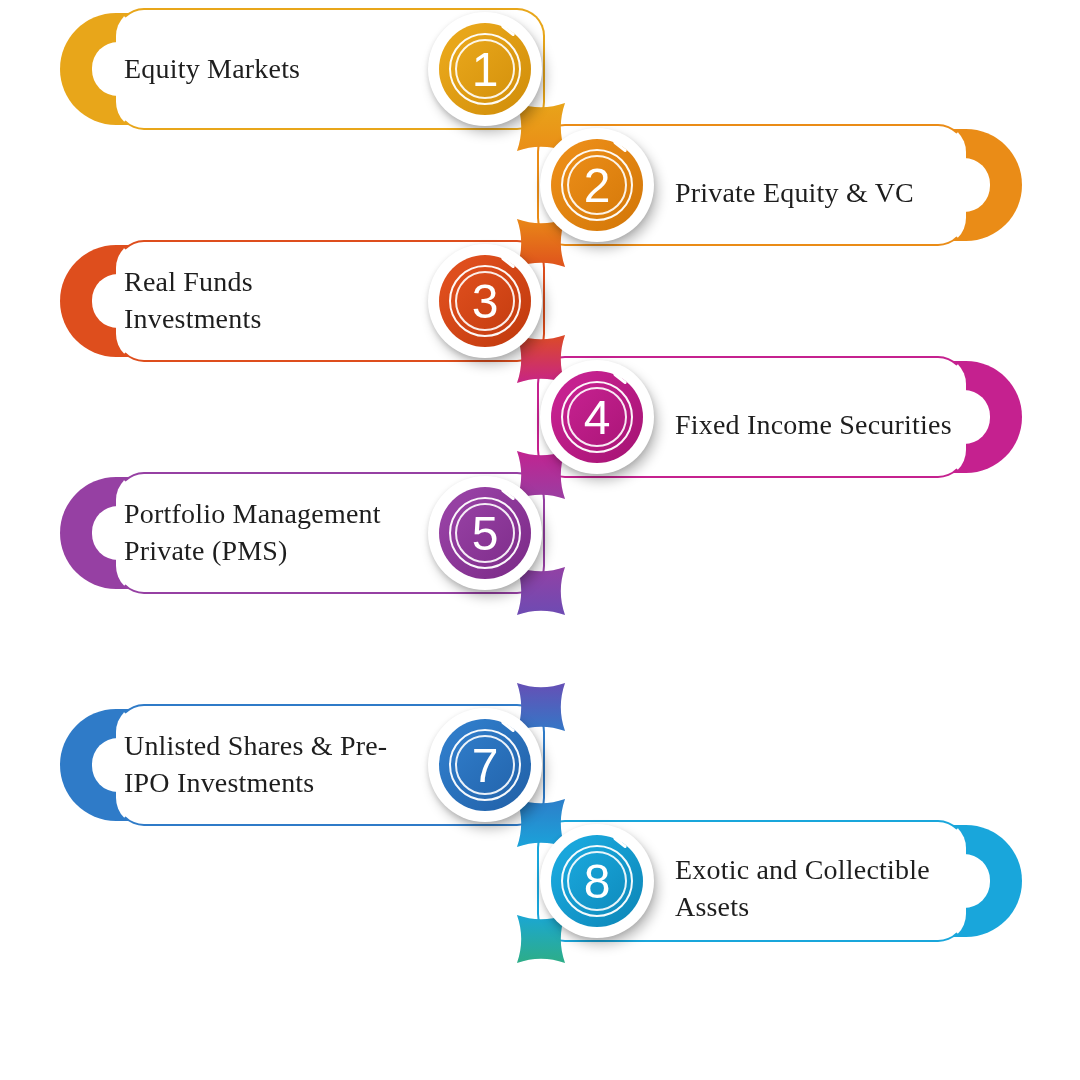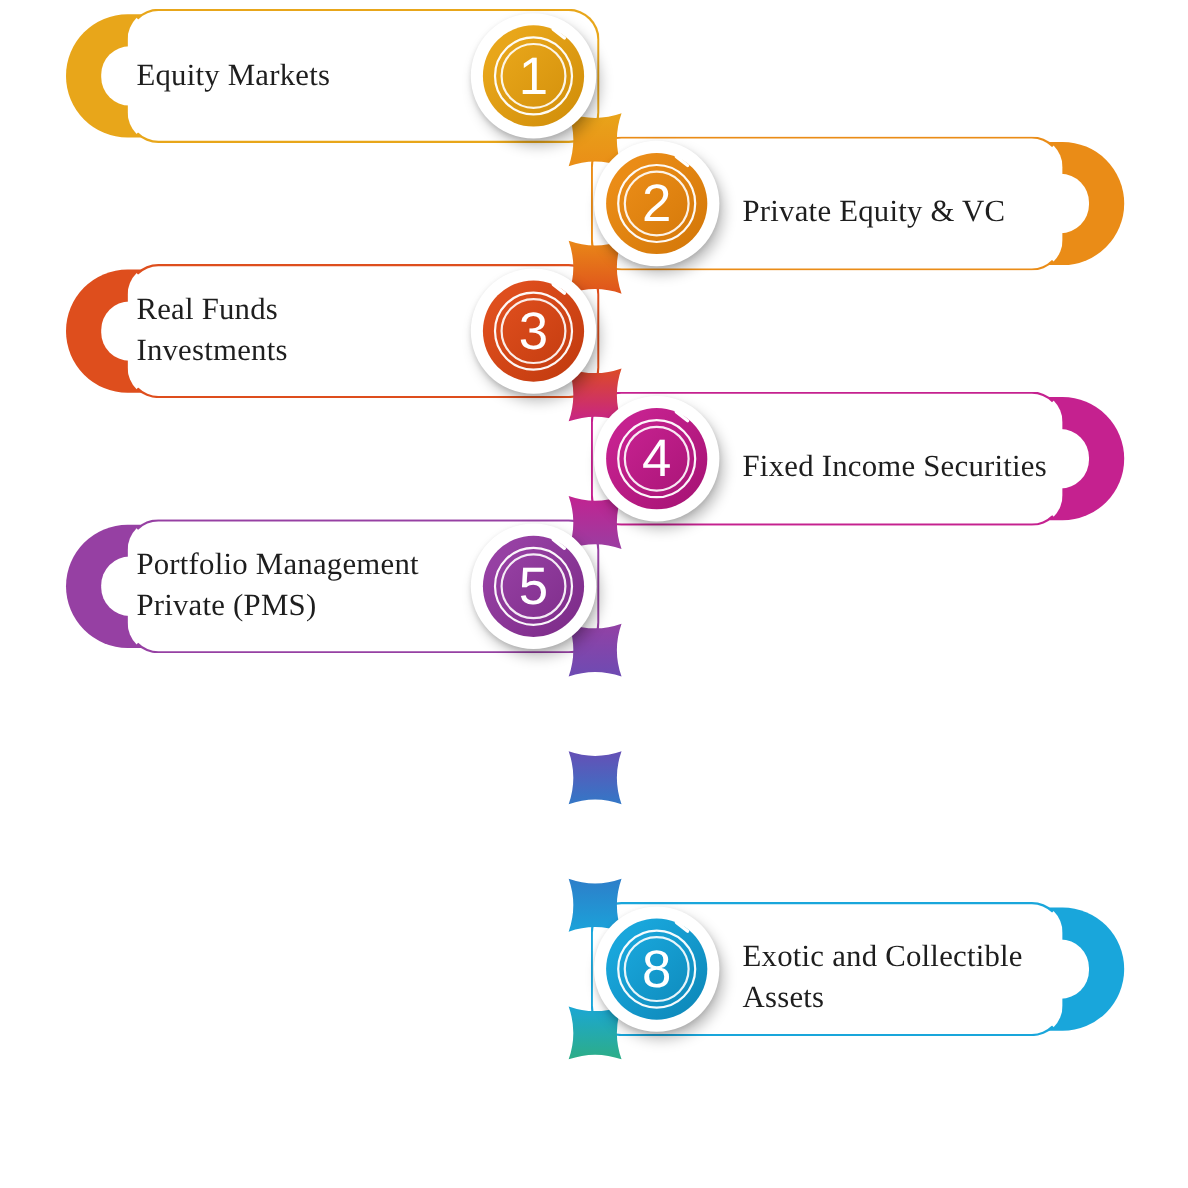--- a/index.html
+++ b/index.html
@@ -121,20 +121,33 @@
 Private (PMS)</div>
     <div class="badge">
       <div class="disc">
         <span class="dash"></span>
         <span class="num">5</span>
       </div>
     </div>
   </div>
 
 
+  <div class="item it-l i7" style="--c: #2F7BC8; --cd: #2161A8;">
+    <div class="cap"></div>
+    <div class="box"></div>
+    <div class="notch"></div>
+    <div class="label">Unlisted Shares &amp; Pre-
+IPO Investments</div>
+    <div class="badge">
+      <div class="disc">
+        <span class="dash"></span>
+        <span class="num">7</span>
+      </div>
+    </div>
+  </div>
 
   <div class="item it-r i8" style="--c: #19A6DB; --cd: #0D87B8;">
     <div class="cap"></div>
     <div class="box"></div>
     <div class="notch"></div>
     <div class="label">Exotic and Collectible
 Assets</div>
     <div class="badge">
       <div class="disc">
         <span class="dash"></span>

